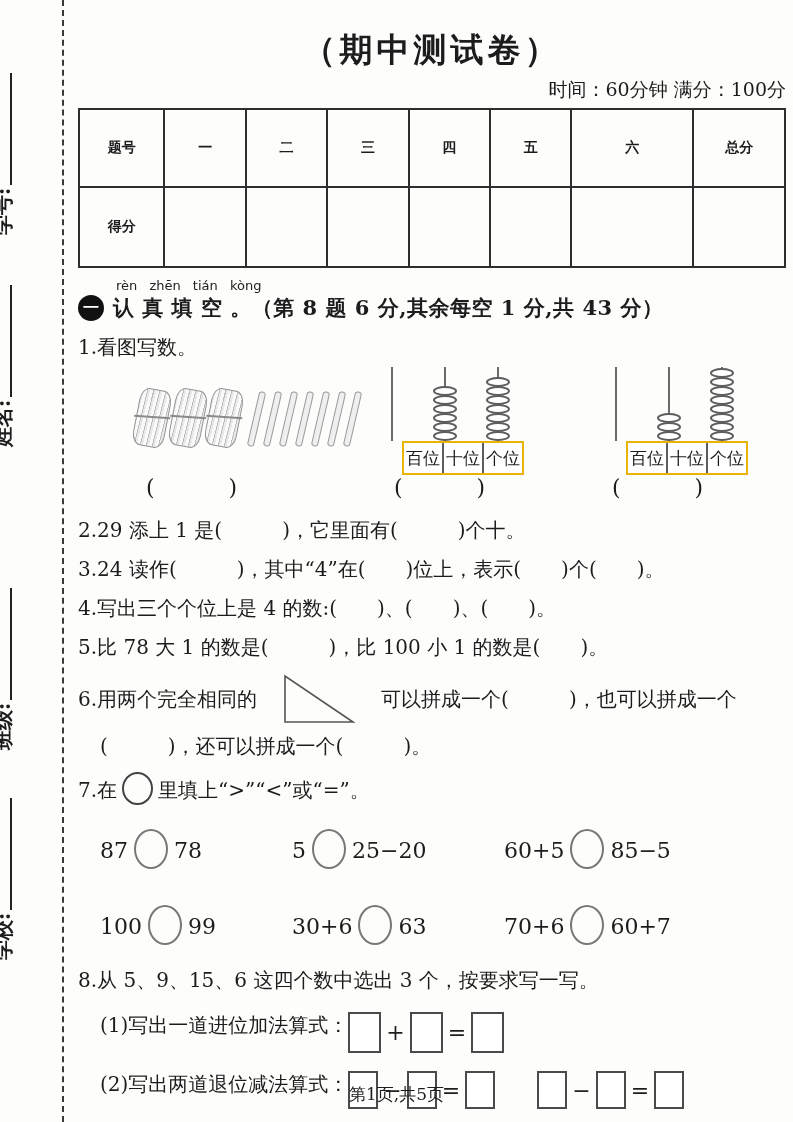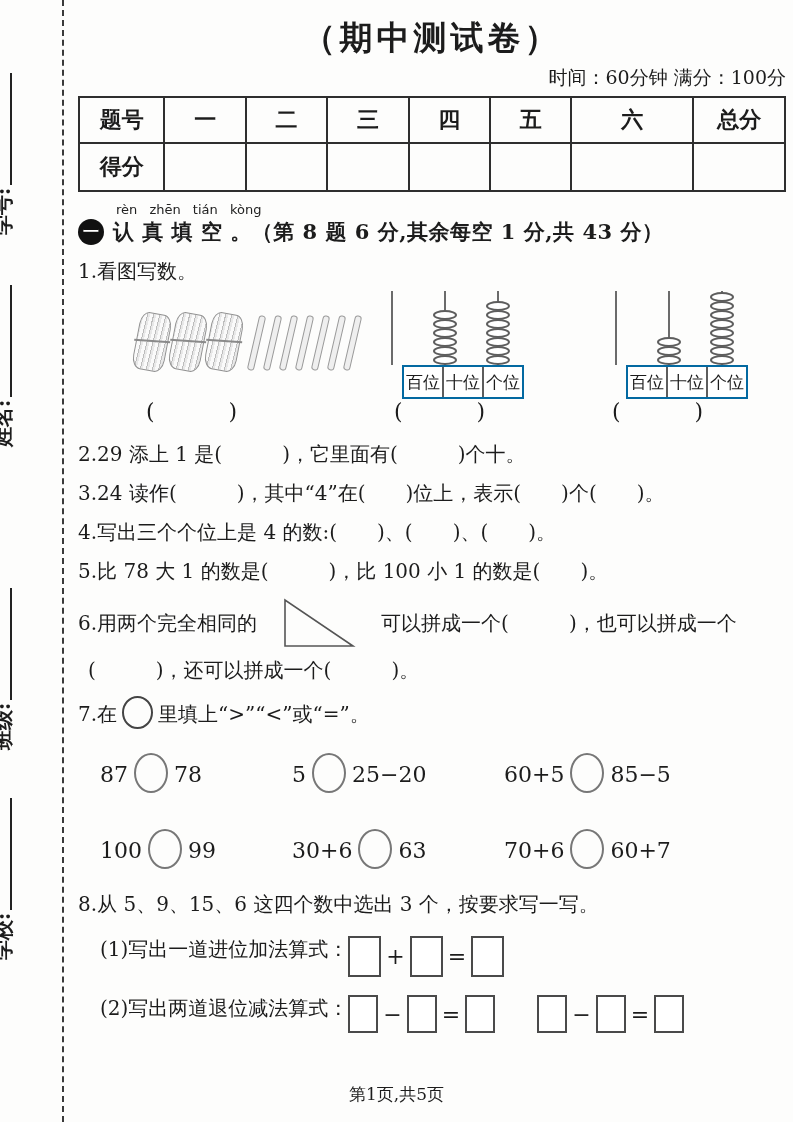--- a/index.html
+++ b/index.html
@@ -11,58 +11,58 @@
   
   .dash-line{position:absolute;left:62px;top:0;bottom:0;width:0;border-left:2px dashed #3a3a3a;}
   .mfield{position:absolute;left:16px;transform:rotate(-90deg);transform-origin:left bottom;
           white-space:nowrap;font-size:20px;font-weight:600;height:26px;line-height:26px;}
   .m-line{display:inline-block;width:112px;height:2px;border-bottom:2px solid #222;vertical-align:-2px;margin-left:3px;}
   #mf0{top:209px;} #mf1{top:421px;} #mf2{top:724px;} #mf3{top:934px;}
 
   
   .content{position:absolute;left:78px;top:0;width:708px;}
   .title{margin-top:30px;font-size:42px;font-weight:700;text-align:center;letter-spacing:1px;}
-  .subtitle{margin-top:16px;font-size:33px;font-weight:700;text-align:center;letter-spacing:4px;}
+  .subtitle{margin-top:28px;font-size:33px;font-weight:700;text-align:center;letter-spacing:4px;}
   .info{margin-top:4px;text-align:right;font-size:19px;}
 
   table.score{width:100%;border-collapse:collapse;margin-top:5px;}
-  table.score td,table.score th{border:2px solid #2e2e2e;text-align:center;font-size:22px;padding:0;}
+  table.score td,table.score th{border:2px solid #2e2e2e;text-align:center;font-size:14px;padding:16px;}
   table.score tr.hrow th{height:44px;font-weight:700;}
   table.score tr.srow td{height:46px;font-weight:700;}
   col.c-first{width:84px;} col.c-mid{width:80px;} col.c-six{width:120px;} col.c-tot{width:90px;}
 
   .section{margin-top:10px;}
   .pinyin{margin-left:38px;font-size:13px;font-family:"DejaVu Sans","Liberation Sans",sans-serif;word-spacing:8px;color:#222;}
   .sec-line{display:flex;align-items:center;margin-top:1px;}
   .marker{width:26px;height:26px;border-radius:50%;background:#111;color:#fff;display:inline-flex;
           align-items:center;justify-content:center;font-size:16px;font-weight:700;flex:0 0 26px;margin-right:9px;}
   .sec-title{font-size:21px;font-weight:700;letter-spacing:0.5px;}
 
   .q{font-size:20px;margin-top:12px;line-height:27px;}
-  .indent{margin-left:10px;}
+  .indent{margin-left:22px;}
 
   
   .figures{position:relative;height:102px;margin-top:6px;}
   .sticks{position:absolute;left:58px;top:22px;display:flex;align-items:flex-start;}
   .bundle{width:30px;height:56px;border:1px solid #919191;border-radius:9px/13px;position:relative;
           background:repeating-linear-gradient(93deg,#e8e8e8 0 2px,#fafafa 2px 5px,#bdbdbd 5px 6px);
           transform:rotate(11deg);margin-right:4px;}
   .bundle::after{content:"";position:absolute;left:-3px;right:-3px;top:46%;height:0;
                  border-top:2px solid #8a8a8a;transform:rotate(-7deg);}
   .stick{width:5px;height:54px;background:#efefef;border:1px solid #9a9a9a;border-radius:3px;
          transform:rotate(13deg);margin-left:9px;margin-top:2px;}
   .abacus{position:absolute;width:158px;top:0;}
   #abacus1{left:288px;} #abacus2{left:512px;}
   .abacus-rods{display:flex;}
   .rod-col{flex:1;position:relative;height:74px;}
   .rod{position:absolute;left:50%;margin-left:-1px;top:0;bottom:0;width:2px;background:#6b6b6b;}
   .beads{position:absolute;bottom:0;left:0;right:0;display:flex;flex-direction:column;align-items:center;}
   .bead{width:24px;height:10px;box-sizing:border-box;border:2px solid #5d5d5d;border-radius:50%;
         background:#fff;margin-top:-1px;}
-  .abacus-labels{display:flex;border:2px solid #0369a1;background:#fff;margin-left:36px;}
+  .abacus-labels{display:flex;border:2px solid #eab308;background:#fff;margin-left:36px;}
   .plabel{flex:1;text-align:center;font-size:17px;height:30px;line-height:30px;border-left:2px solid #5d5d5d;}
   .plabel:first-child{border-left:none;}
 
   .parens-row{position:relative;height:32px;margin-top:4px;font-size:22px;}
   .parens-row span{position:absolute;letter-spacing:2px;}
   .pr0{left:68px;} .pr1{left:316px;} .pr2{left:534px;}
 
   
   .q6l1{display:flex;align-items:center;margin-top:12px;gap:15px;}
   .tri{margin:0 10px;flex:0 0 auto;}

